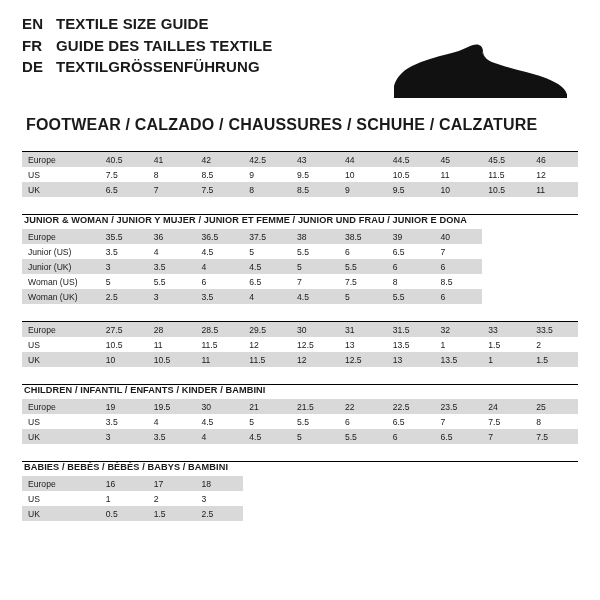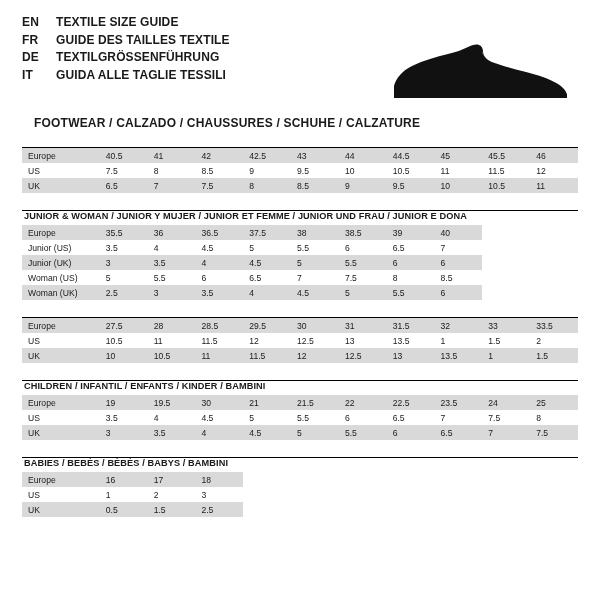--- a/index.html
+++ b/index.html
@@ -22,21 +22,21 @@
     padding: 14px 22px 0 22px;
   }
 
   
   .header {
     position: relative;
     height: 92px;
   }
   .lang-table {
     border-collapse: collapse;
-    font-size: 12px;
+    font-size: 15px;
     line-height: 1.38;
   }
   .lang-table td {
     padding: 0 0 1px 0;
     vertical-align: top;
     white-space: nowrap;
   }
   .lang-code {
     width: 34px;
     font-weight: bold;
@@ -49,24 +49,24 @@
 
   .shoe-wrap {
     position: absolute;
     top: 24px;
     right: 2px;
     width: 190px;
     height: 70px;
   }
 
   .section-title {
-    font-size: 12px;
+    font-size: 16px;
     font-weight: bold;
     letter-spacing: 0.2px;
-    margin: 10px 0 0 12px;
+    margin: 10px 0 0 4px;
   }
 
   
   .group {
     margin-top: 17px;
   }
   .group-header {
     font-size: 9.2px;
     font-weight: bold;
     letter-spacing: 0.1px;
@@ -116,24 +116,20 @@
           <td class="lang-title">TEXTILE SIZE GUIDE</td>
         </tr>
         <tr>
           <td class="lang-code">FR</td>
           <td class="lang-title">GUIDE DES TAILLES TEXTILE</td>
         </tr>
         <tr>
           <td class="lang-code">DE</td>
           <td class="lang-title">TEXTILGRÖSSENFÜHRUNG</td>
         </tr>
-        <tr>
-          <td class="lang-code">IT</td>
-          <td class="lang-title">GUIDA ALLE TAGLIE TESSILI</td>
-        </tr>
       </tbody>
     </table>
 
     <div class="shoe-wrap">
       <svg viewBox="0 0 190 70" width="190" height="70" xmlns="http://www.w3.org/2000/svg" aria-hidden="true">
         <path d="M8 48 C10 40 16 33 26 28 C38 22 50 19 62 16 C70 14 76 12 82 9
                  C86 7 90 6 93 7 C96 8 97 11 97 14 C98 19 101 22 106 24
                  C116 28 128 31 140 34 C152 37 164 41 172 46
                  C178 50 181 54 181 58 L181 60 L8 60 Z" fill="#111111"></path>
         <path d="M8 56 L181 56 L181 60 L8 60 Z" fill="#111111"></path>

